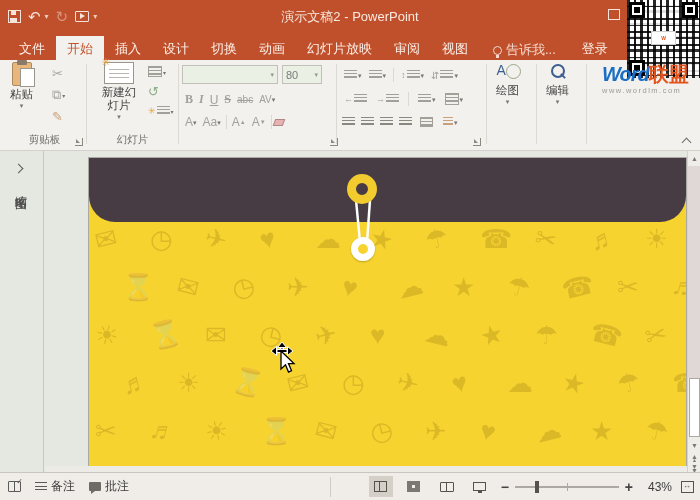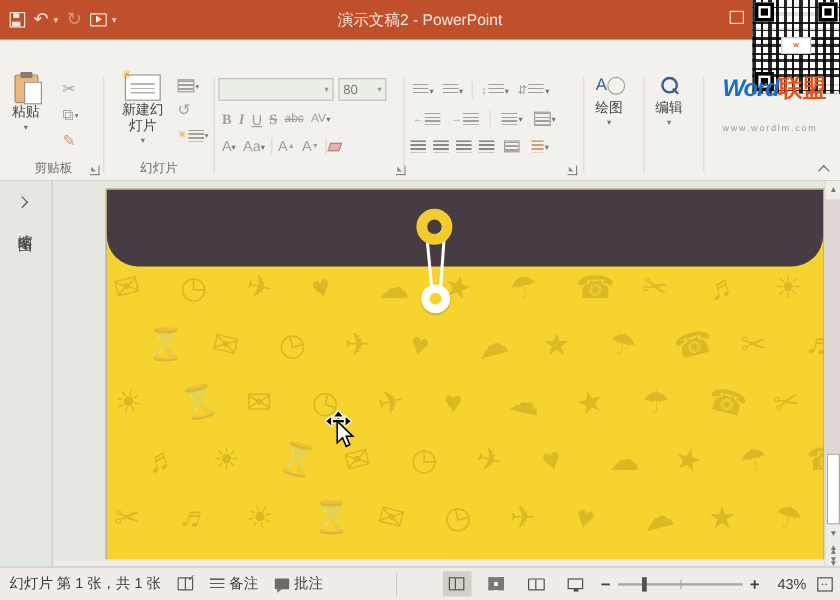--- a/index.html
+++ b/index.html
@@ -74,21 +74,21 @@
       repeating-linear-gradient(90deg, rgba(0,0,0,.85) 0 3px, transparent 3px 7px, rgba(0,0,0,.9) 7px 9px, transparent 9px 13px),
       repeating-linear-gradient(0deg, rgba(255,255,255,.9) 0 2px, transparent 2px 5px, rgba(255,255,255,.85) 5px 8px, transparent 8px 12px),
       repeating-linear-gradient(0deg, rgba(0,0,0,.8) 0 3px, transparent 3px 6px, rgba(0,0,0,.85) 6px 8px, transparent 8px 13px); }
   .finder { position:absolute; width:16px; height:16px; border:3px solid #000; background:#FFF; }
   .finder:before { content:""; position:absolute; left:2px; top:2px; width:6px; height:6px; background:#000; }
   .qrlogo { position:absolute; left:24px; top:31px; width:25px; height:14px; background:#FFF; border:1px solid #CCC; font-size:5px; text-align:center; line-height:13px; color:#E2541C; font-weight:bold; }
   .brand { position:absolute; right:2px; top:64px; width:96px; text-align:left; z-index:40; }
   .brand .row { font-style:italic; font-weight:bold; font-size:20px; line-height:20px; letter-spacing:-1px; }
   .brand .w { color:#1A6FC4; }
   .brand .lm { color:#E2541C; font-style:normal; letter-spacing:0; }
-  .brand .url { font-size:7.5px; color:#9A9A9A; letter-spacing:1.5px; font-style:normal; margin-top:18px; }
+  .brand .url { font-size:7.5px; color:#9A9A9A; letter-spacing:1.5px; font-style:normal; margin-top:2px; }
 
   
   .workspace { position:absolute; left:0; top:151px; width:700px; height:321px; background:#E5E8E1; }
   .thumbpane { position:absolute; left:0; top:0; width:44px; height:321px; border-right:1px solid #C9C7C0; background:#E5E8E1; }
   .thumbpane .chev { position:absolute; left:15px; top:14px; width:7px; height:7px; border-top:1.5px solid #5A5A5A; border-right:1.5px solid #5A5A5A; transform:rotate(45deg); }
   .thumbpane .vtext { position:absolute; left:12px; top:34px; writing-mode:vertical-rl; text-orientation:upright; font-size:12px; color:#4A4A4A; letter-spacing:2px; }
 
   .slide { position:absolute; left:88px; top:6px; width:599px; height:310px; background:#F7D330; border:1px solid #ACA9A2; overflow:hidden; }
   .flap { position:absolute; left:0; top:0; width:100%; height:64px; background:#473C44; border-radius:0 0 26px 26px; z-index:3; }
   .pattern { position:absolute; left:0; top:64px; width:100%; height:246px; overflow:hidden; z-index:1; }
@@ -154,20 +154,36 @@
       <span class="qbtn dim">↻</span>
       <span class="qbtn">
           <span class="showicon"></span>
         </span>
       <span class="drop">▾</span>
     </div>
     <div class="win-title">演示文稿2 - PowerPoint</div>
     <span class="restore-btn"></span>
   </div>
 
+  <div class="tabsbar">
+    <div class="tab tab-file">文件</div>
+    <div class="tab active">开始</div>
+    <div class="tab">插入</div>
+    <div class="tab">设计</div>
+    <div class="tab">切换</div>
+    <div class="tab">动画</div>
+    <div class="tab">幻灯片放映</div>
+    <div class="tab">审阅</div>
+    <div class="tab">视图</div>
+    <div class="tellme">
+      <span class="bulb"></span>
+      <span>告诉我...</span>
+    </div>
+    <div class="signin">登录</div>
+  </div>
 
   <div class="ribbon">
 
     <div class="group" style="left:4px;width:81px;">
       <div class="bigbtn" style="left:6px;">
         <span class="clipicon"></span>
         <span class="cap">粘贴</span>
         <span class="darr">▾</span>
       </div>
       <div style="position:absolute;left:48px;top:6px;display:flex;flex-direction:column;gap:6px;">
@@ -440,21 +456,20 @@
       <div class="vthumb"></div>
       <div class="vbtn" style="top:287px;">▼</div>
       <div class="vbtn dbl" style="top:301px;height:10px;line-height:4px;">▲<br>▲</div>
       <div class="vbtn dbl" style="top:311px;height:10px;line-height:4px;">▼<br>▼</div>
     </div>
     <div class="hscroll"></div>
   </div>
 
   <div class="statusbar">
     <div class="sb-left">
-      <span class="sb-item">幻灯片 第 1 张，共 1 张</span>
       <span class="sb-item">
           <span class="bookicon"></span>
         </span>
       <span class="sb-item">
           <span class="notesicon"></span>
           <span>备注</span>
         </span>
       <span class="sb-item">
           <span class="cmticon"></span>
           <span>批注</span>

